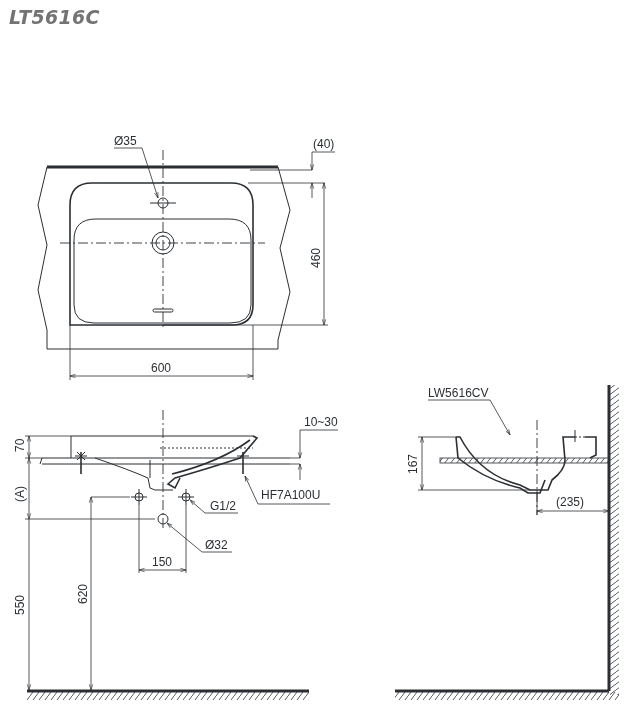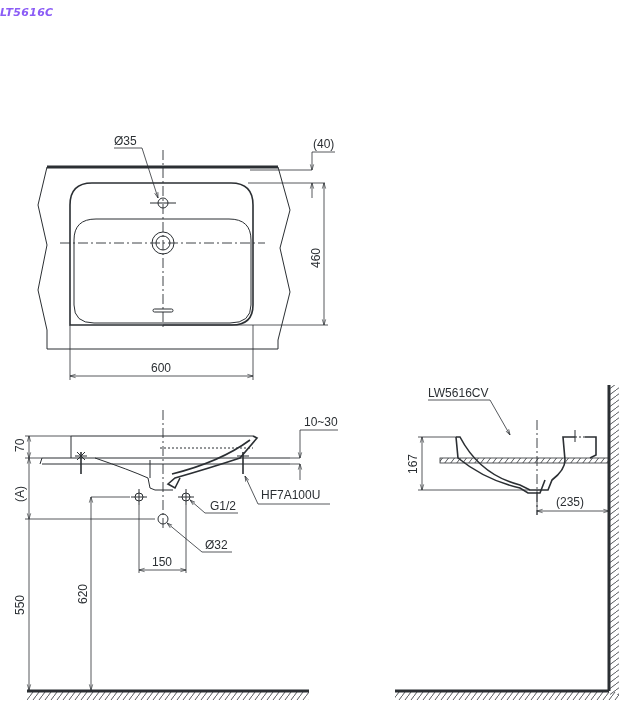--- a/index.html
+++ b/index.html
@@ -1,17 +1,17 @@
 <!DOCTYPE html>
 <html><head>
 <meta charset="utf-8">
 <style>
   html, body { margin: 0; padding: 0; background: #ffffff; }
   body { width: 640px; height: 723px; position: relative; overflow: hidden; font-family: "Liberation Sans", sans-serif; }
-  .title { position: absolute; left: 0; top: 6px; font-family: "DejaVu Sans", sans-serif; font-weight: bold; font-style: italic; font-size: 11px; color: #8b5cf6; letter-spacing: 0.3px; }
+  .title { position: absolute; left: 9px; top: 6px; font-family: "DejaVu Sans", sans-serif; font-weight: bold; font-style: italic; font-size: 19px; color: #737373; letter-spacing: 0.3px; }
   svg { position: absolute; left: 0; top: 0; }
   .ln { stroke: #2b2f33; stroke-width: 1; fill: none; }
   .thick { stroke: #2b2f33; stroke-width: 3; fill: none; }
   .mid { stroke: #2b2f33; stroke-width: 1.6; fill: none; }
   .ctr { stroke: #2b2f33; stroke-width: 0.9; fill: none; stroke-dasharray: 10 3 2 3; }
   .dim { stroke: #2b2f33; stroke-width: 0.8; fill: none; }
   .txt { font-family: "Liberation Sans", sans-serif; font-size: 12px; fill: #2b2f33; }
 </style>
 </head>
 <body>

